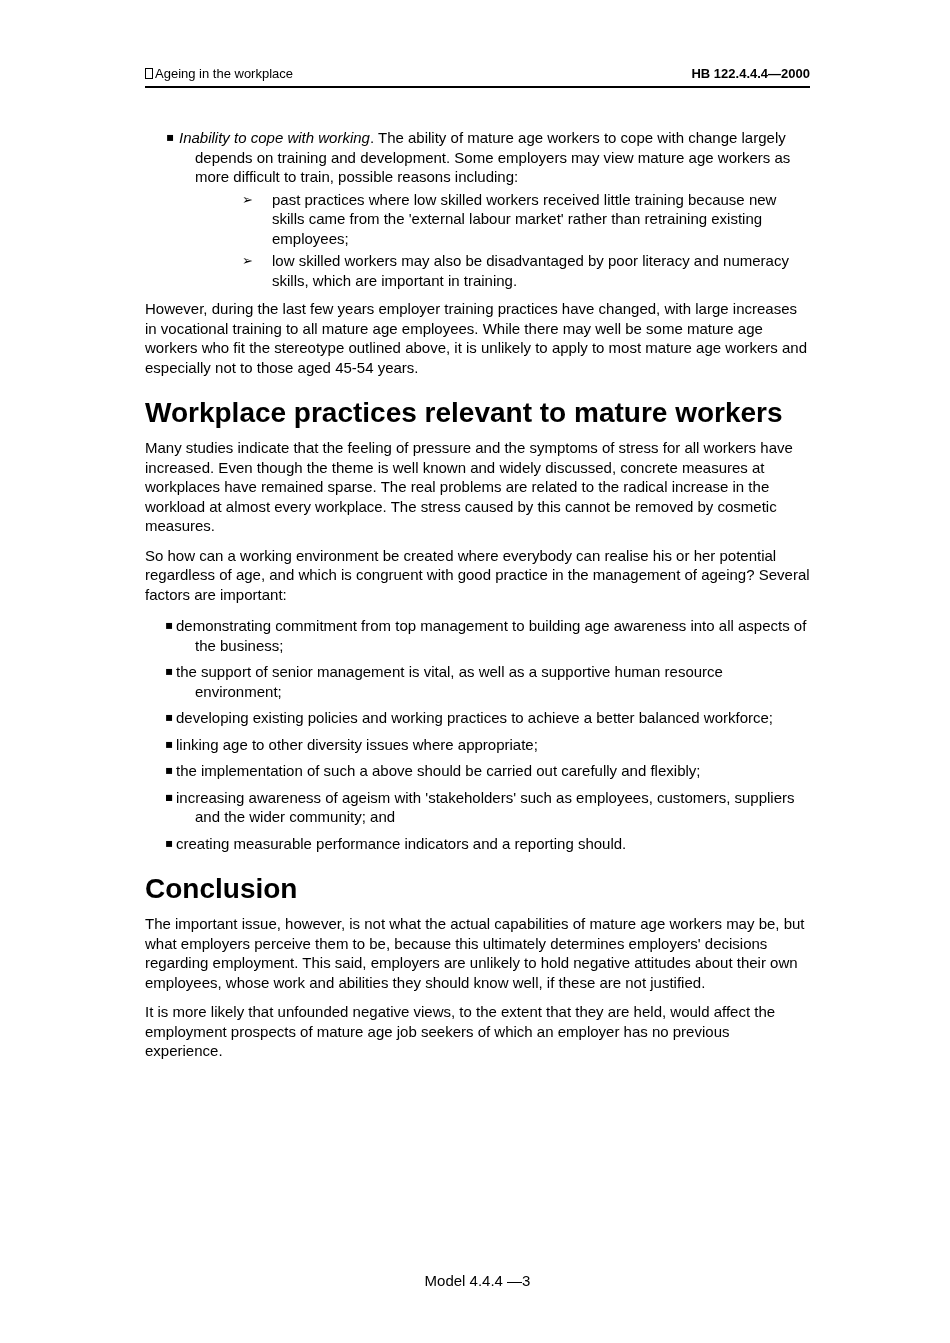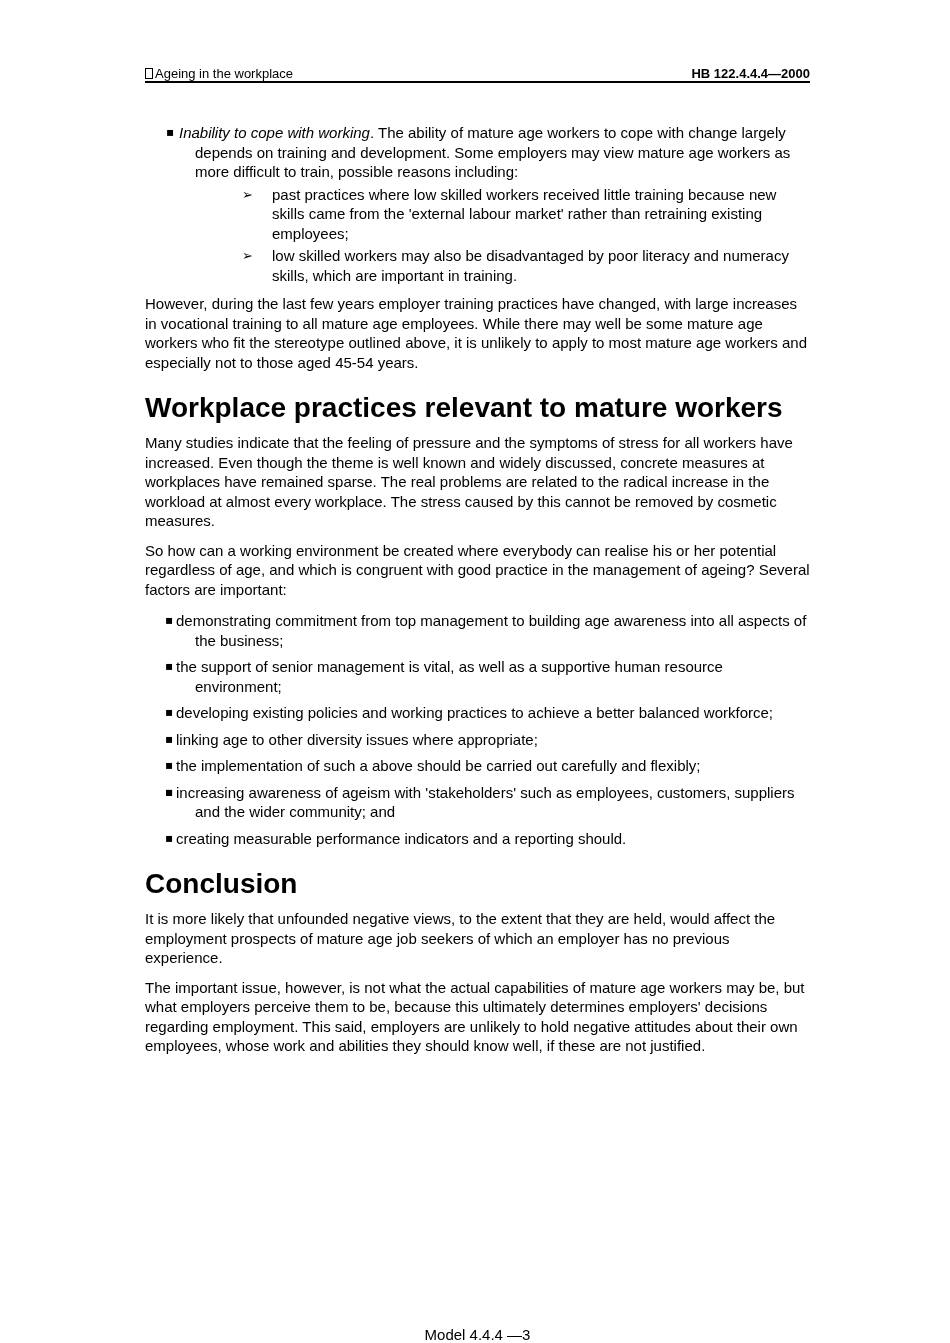--- a/index.html
+++ b/index.html
@@ -18,20 +18,21 @@
     display: flex;
     flex-direction: column;
     padding: 66px 140px 0 145px;
   }
   
   .doc-header {
     display: flex;
     justify-content: space-between;
     align-items: flex-end;
     border-bottom: 2px solid #000000;
+    padding-bottom: 5px;
     font-size: 13px;
     line-height: 15px;
   }
   .header-left { display: flex; align-items: center; gap: 1px; }
   .box-glyph {
     display: inline-block;
     width: 8px;
     height: 11px;
     border: 1px solid #000000;
     margin-right: 1px;
@@ -96,20 +97,21 @@
     text-indent: 0;
     font-size: 12px;
   }
   .factors-list { margin: 12px 0 14px 0; }
   .marker { font-family: "DejaVu Sans", "Liberation Sans", sans-serif; }
   
   .doc-footer {
     margin-top: auto;
     text-align: center;
     font-size: 15px;
+    padding-bottom: 54px;
   }
 </style>
 </head>
 <body>
 
 <div class="page">
 
   <header class="doc-header">
     <div class="header-left">
       <span class="box-glyph"></span>
@@ -175,21 +177,21 @@
         <span>increasing awareness of ageism with 'stakeholders' such as employees, customers, suppliers and the wider community; and</span>
       </div>
       <div class="factor-item">
         <span class="marker">▪</span>
         <span>creating measurable performance indicators and a reporting should.</span>
       </div>
     </div>
 
     <h2>Conclusion</h2>
 
+    <p>The important issue, however, is not what the actual capabilities of mature age workers may be, but what employers perceive them to be, because this ultimately determines employers' decisions regarding employment. This said, employers are unlikely to hold negative attitudes about their own employees, whose work and abilities they should know well, if these are not justified.</p>
+
     <p>It is more likely that unfounded negative views, to the extent that they are held, would affect the employment prospects of mature age job seekers of which an employer has no previous experience.</p>
-
-    <p>The important issue, however, is not what the actual capabilities of mature age workers may be, but what employers perceive them to be, because this ultimately determines employers' decisions regarding employment. This said, employers are unlikely to hold negative attitudes about their own employees, whose work and abilities they should know well, if these are not justified.</p>
 
   </main>
 
   <footer class="doc-footer">Model 4.4.4 —3</footer>
 
 </div>
 
 </body></html>

